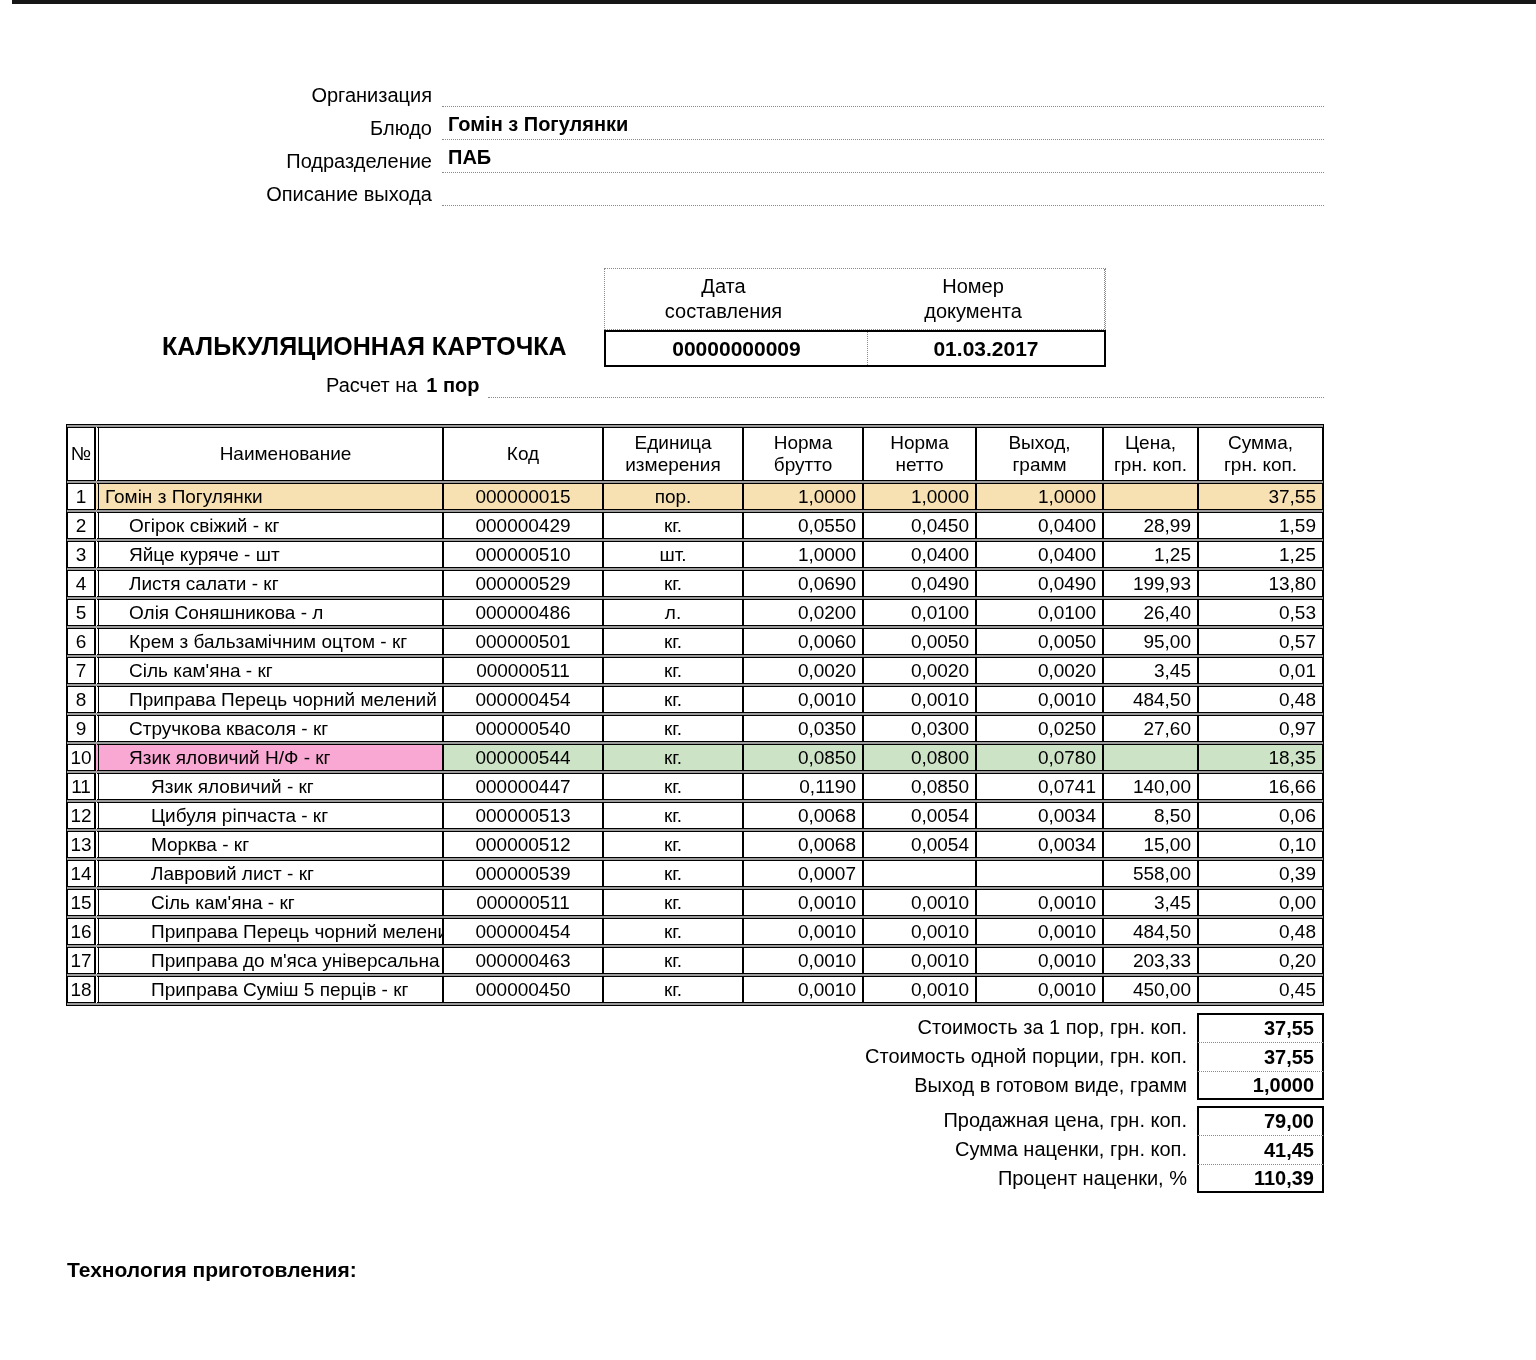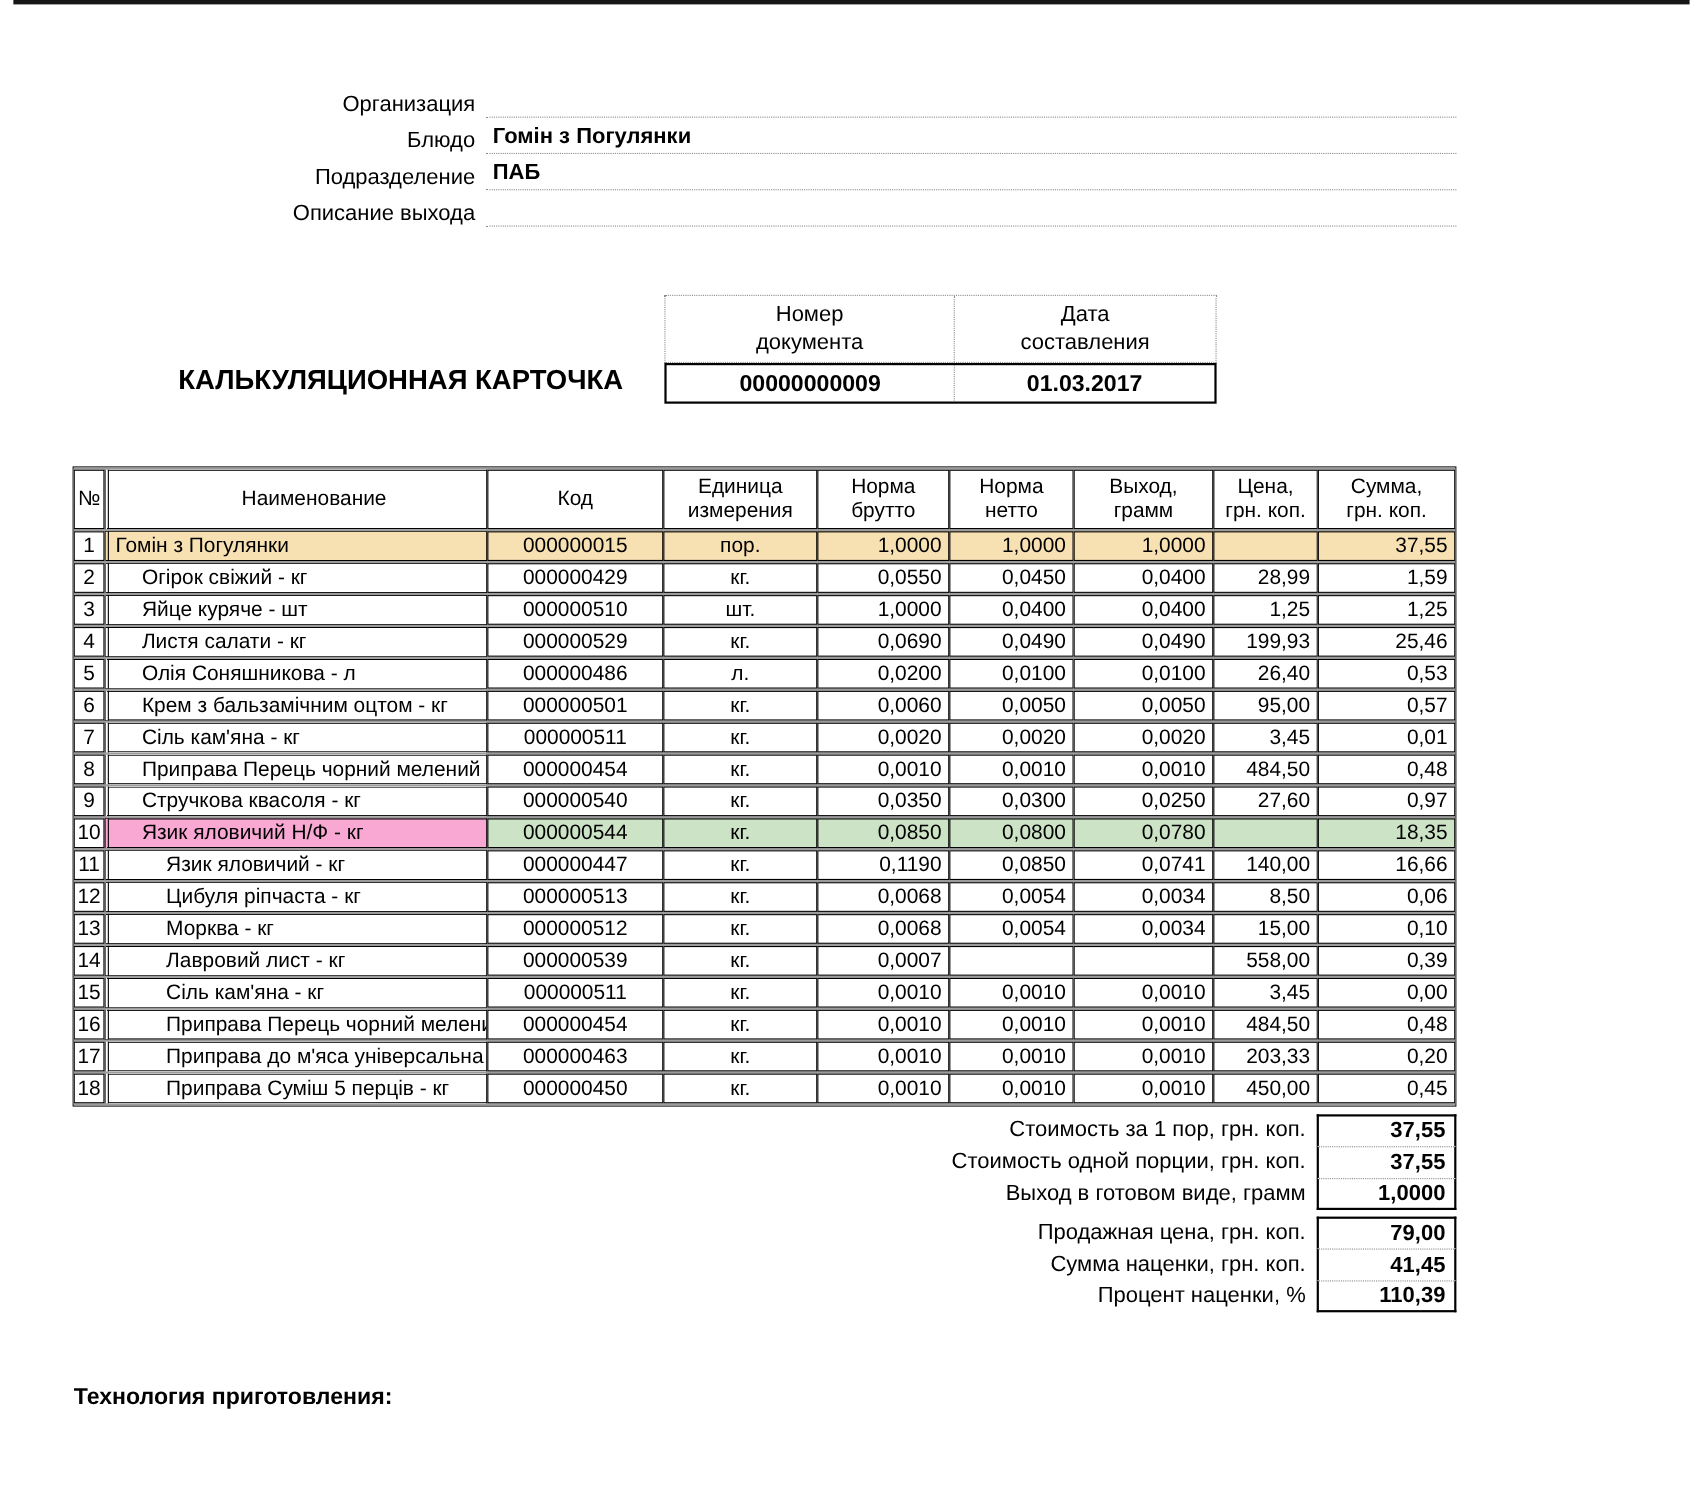--- a/index.html
+++ b/index.html
@@ -86,31 +86,36 @@
       <div class="field-row">
         <div class="field-label">Описание выхода</div>
         <div class="field-value"></div>
       </div>
     </div>
 
   <div class="doc-area"></div>
   <div class="title">КАЛЬКУЛЯЦИОННАЯ КАРТОЧКА</div>
   <div class="doc-box">
     <div class="doc-hdr">
+      <div class="doc-hdr-cell date">Дата
+составления</div>
       <div class="doc-hdr-cell num">Номер
 документа</div>
-      <div class="doc-hdr-cell date">Дата
-составления</div>
     </div>
     <div class="doc-val">
       <div class="doc-val-cell num">00000000009</div>
       <div class="doc-val-cell date">01.03.2017</div>
     </div>
   </div>
 
+  <div class="calc-row">
+    <span class="calc-label">Расчет на</span>
+    <span class="calc-value">1 пор</span>
+    <span class="calc-line"></span>
+  </div>
 
   <div class="tbl-wrap">
     <table class="calc">
       <colgroup>
         <col style="width:28px">
           <col style="width:348px">
           <col style="width:160px">
         <col style="width:140px">
           <col style="width:120px">
           <col style="width:113px">
@@ -173,21 +178,21 @@
           </tr>
           <tr>
             <td class="c-num">4</td>
             <td class="c-name b-name ind1">Листя салати - кг</td>
             <td class="c-code">000000529</td>
             <td class="c-unit">кг.</td>
             <td class="c-r">0,0690</td>
             <td class="c-r">0,0490</td>
             <td class="c-r">0,0490</td>
             <td class="c-r">199,93</td>
-            <td class="c-r">25,46</td>
+            <td class="c-r">13,80</td>
           </tr>
           <tr>
             <td class="c-num">5</td>
             <td class="c-name b-name ind1">Олія Соняшникова - л</td>
             <td class="c-code">000000486</td>
             <td class="c-unit">л.</td>
             <td class="c-r">0,0200</td>
             <td class="c-r">0,0100</td>
             <td class="c-r">0,0100</td>
             <td class="c-r">26,40</td>

